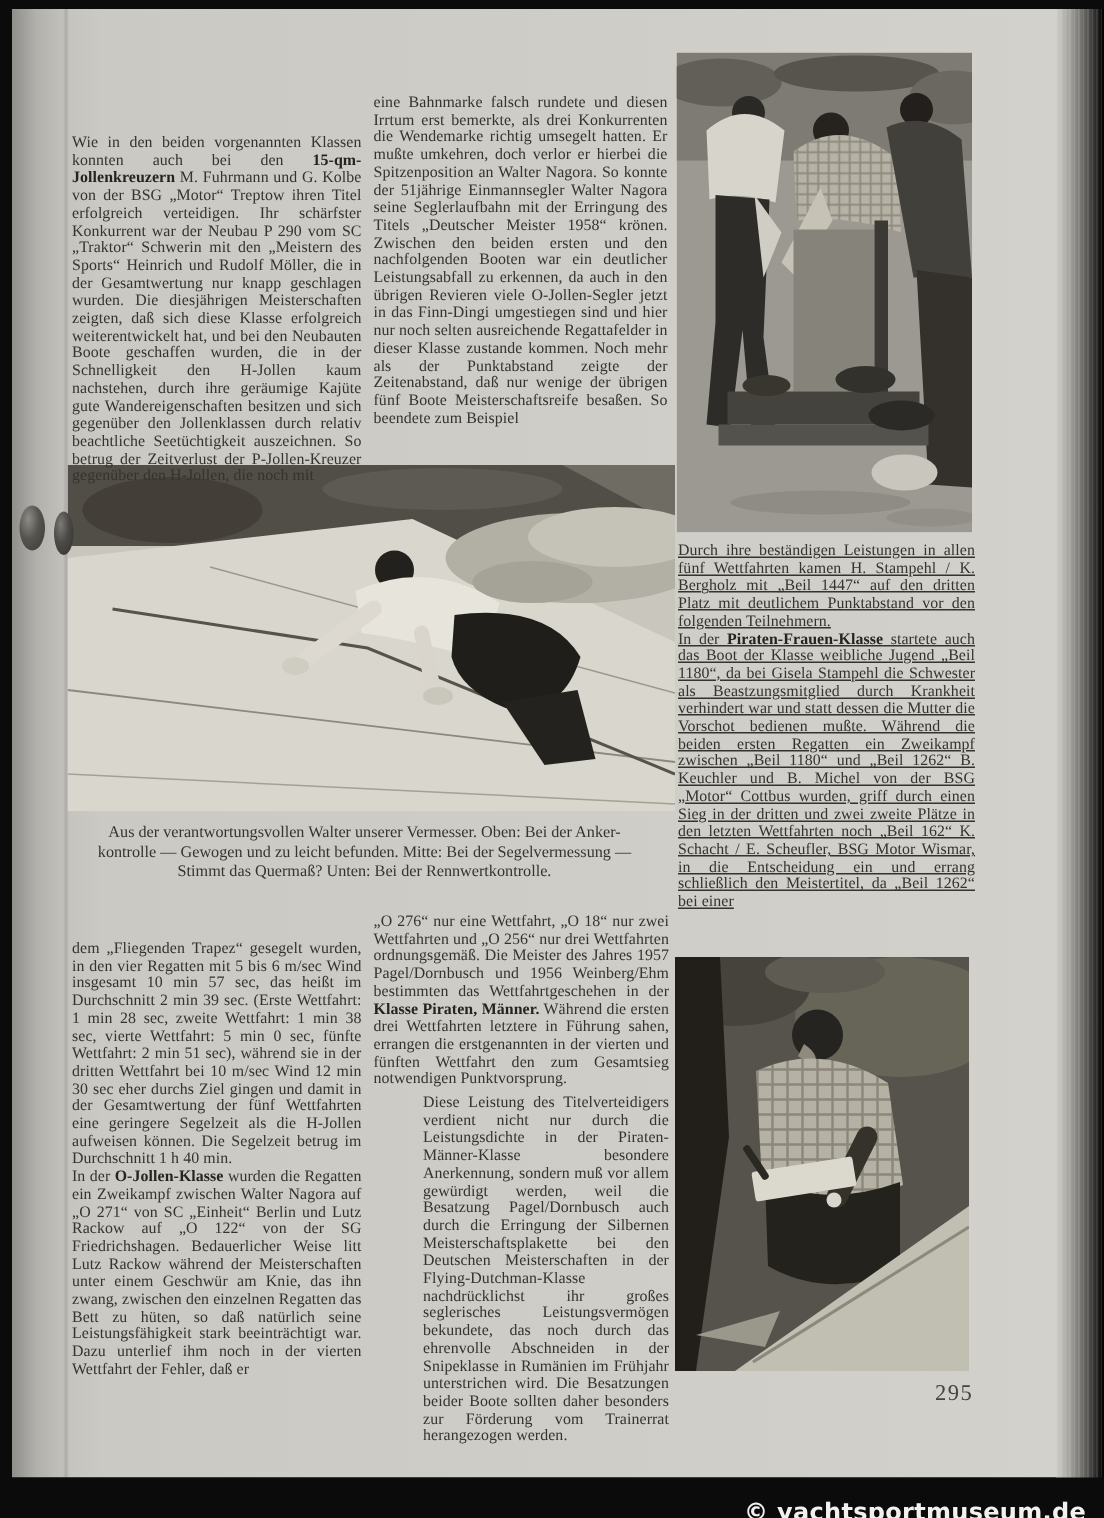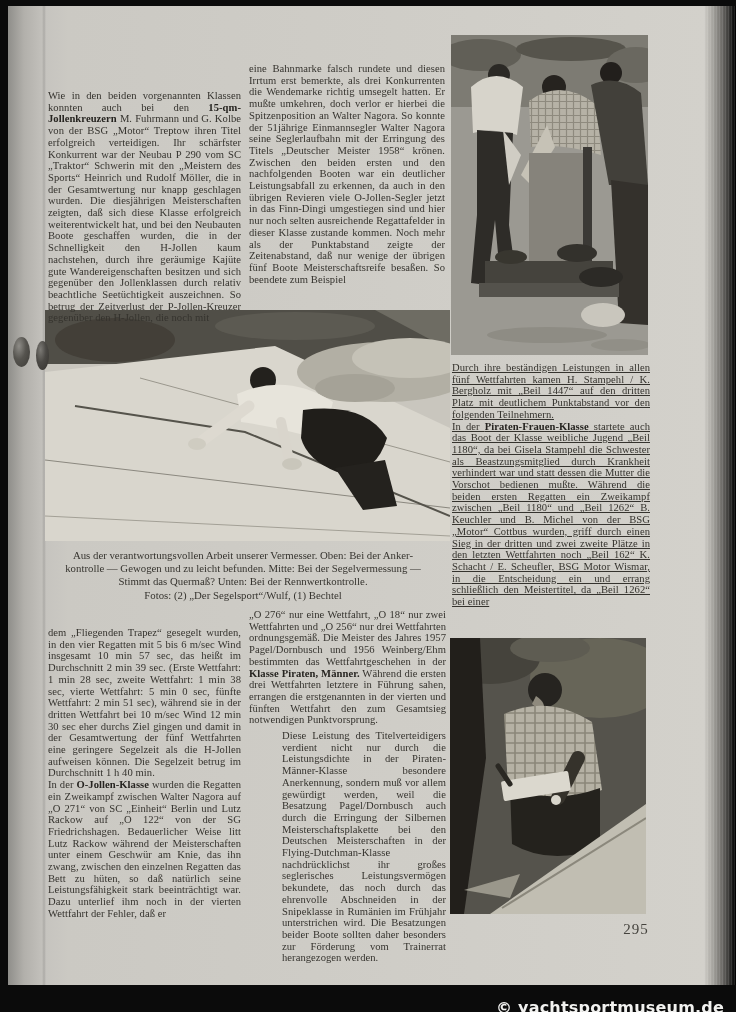--- a/index.html
+++ b/index.html
@@ -150,24 +150,23 @@
 
   <div class="col" style="left:48px;top:42px;width:193px;margin-top:48px;">
     <p><span>Wie in den beiden vorgenannten Klassen konnten auch bei den </span><span class="b">15-qm-Jollenkreuzern</span><span> M. Fuhrmann und G. Kolbe von der BSG „Motor“ Treptow ihren Titel erfolgreich verteidigen. Ihr schärfster Konkurrent war der Neubau P 290 vom SC „Traktor“ Schwerin mit den „Meistern des Sports“ Heinrich und Rudolf Möller, die in der Gesamtwertung nur knapp geschlagen wurden. Die diesjährigen Meisterschaften zeigten, daß sich diese Klasse erfolgreich weiterentwickelt hat, und bei den Neubauten Boote geschaffen wurden, die in der Schnelligkeit den H-Jollen kaum nachstehen, durch ihre geräumige Kajüte gute Wandereigenschaften besitzen und sich gegenüber den Jollenklassen durch relativ beachtliche Seetüchtigkeit auszeichnen. So betrug der Zeitverlust der P-Jollen-Kreuzer gegenüber den H-Jollen, die noch mit</span></p>
   </div>
 
   <div class="col" style="left:249px;top:42px;width:196px;margin-top:21px;">
     <p>eine Bahnmarke falsch rundete und diesen Irrtum erst bemerkte, als drei Konkurrenten die Wendemarke richtig umsegelt hatten. Er mußte umkehren, doch verlor er hierbei die Spitzenposition an Walter Nagora. So konnte der 51jährige Einmannsegler Walter Nagora seine Seglerlaufbahn mit der Erringung des Titels „Deutscher Meister 1958“ krönen. Zwischen den beiden ersten und den nachfolgenden Booten war ein deutlicher Leistungsabfall zu erkennen, da auch in den übrigen Revieren viele O-Jollen-Segler jetzt in das Finn-Dingi umgestiegen sind und hier nur noch selten ausreichende Regattafelder in dieser Klasse zustande kommen. Noch mehr als der Punktabstand zeigte der Zeitenabstand, daß nur wenige der übrigen fünf Boote Meisterschaftsreife besaßen. So beendete zum Beispiel</p>
   </div>
 
   <div class="caption">
-    <div>Aus der verantwortungsvollen Arbeit unserer Vermesser. Oben: Bei der Anker-</div>
+    <div>Aus der verantwortungsvollen Walter unserer Vermesser. Oben: Bei der Anker-</div>
     <div>kontrolle — Gewogen und zu leicht befunden. Mitte: Bei der Segelvermessung —</div>
     <div>Stimmt das Quermaß? Unten: Bei der Rennwertkontrolle.</div>
-    <div>Fotos: (2) „Der Segelsport“/Wulf, (1) Bechtel</div>
   </div>
 
   <div class="col" style="left:48px;top:627px;width:193px;">
     <p>dem „Fliegenden Trapez“ gesegelt wurden, in den vier Regatten mit 5 bis 6 m/sec Wind insgesamt 10 min 57 sec, das heißt im Durchschnitt 2 min 39 sec. (Erste Wettfahrt: 1 min 28 sec, zweite Wettfahrt: 1 min 38 sec, vierte Wettfahrt: 5 min 0 sec, fünfte Wettfahrt: 2 min 51 sec), während sie in der dritten Wettfahrt bei 10 m/sec Wind 12 min 30 sec eher durchs Ziel gingen und damit in der Gesamtwertung der fünf Wettfahrten eine geringere Segelzeit als die H-Jollen aufweisen können. Die Segelzeit betrug im Durchschnitt 1 h 40 min.</p>
     <p><span>In der </span><span class="b">O-Jollen-Klasse</span><span> wurden die Regatten ein Zweikampf zwischen Walter Nagora auf „O 271“ von SC „Einheit“ Berlin und Lutz Rackow auf „O 122“ von der SG Friedrichshagen. Bedauerlicher Weise litt Lutz Rackow während der Meisterschaften unter einem Geschwür am Knie, das ihn zwang, zwischen den einzelnen Regatten das Bett zu hüten, so daß natürlich seine Leistungsfähigkeit stark beeinträchtigt war. Dazu unterlief ihm noch in der vierten Wettfahrt der Fehler, daß er</span></p>
   </div>
 
   <div class="col" style="left:249px;top:609px;width:197px;">
     <p><span>„O 276“ nur eine Wettfahrt, „O 18“ nur zwei Wettfahrten und „O 256“ nur drei Wettfahrten ordnungsgemäß. Die Meister des Jahres 1957 Pagel/Dornbusch und 1956 Weinberg/Ehm bestimmten das Wettfahrtgeschehen in der </span><span class="b">Klasse Piraten, Männer.</span><span> Während die ersten drei Wettfahrten letztere in Führung sahen, errangen die erstgenannten in der vierten und fünften Wettfahrt den zum Gesamtsieg notwendigen Punktvorsprung.</span></p>
     <p class="sp">Diese Leistung des Titelverteidigers verdient nicht nur durch die Leistungsdichte in der Piraten-Männer-Klasse besondere Anerkennung, sondern muß vor allem gewürdigt werden, weil die Besatzung Pagel/Dornbusch auch durch die Erringung der Silbernen Meisterschaftsplakette bei den Deutschen Meisterschaften in der Flying-Dutchman-Klasse nachdrücklichst ihr großes seglerisches Leistungsvermögen bekundete, das noch durch das ehrenvolle Abschneiden in der Snipeklasse in Rumänien im Frühjahr unterstrichen wird. Die Besatzungen beider Boote sollten daher besonders zur Förderung vom Trainerrat herangezogen werden.</p>

